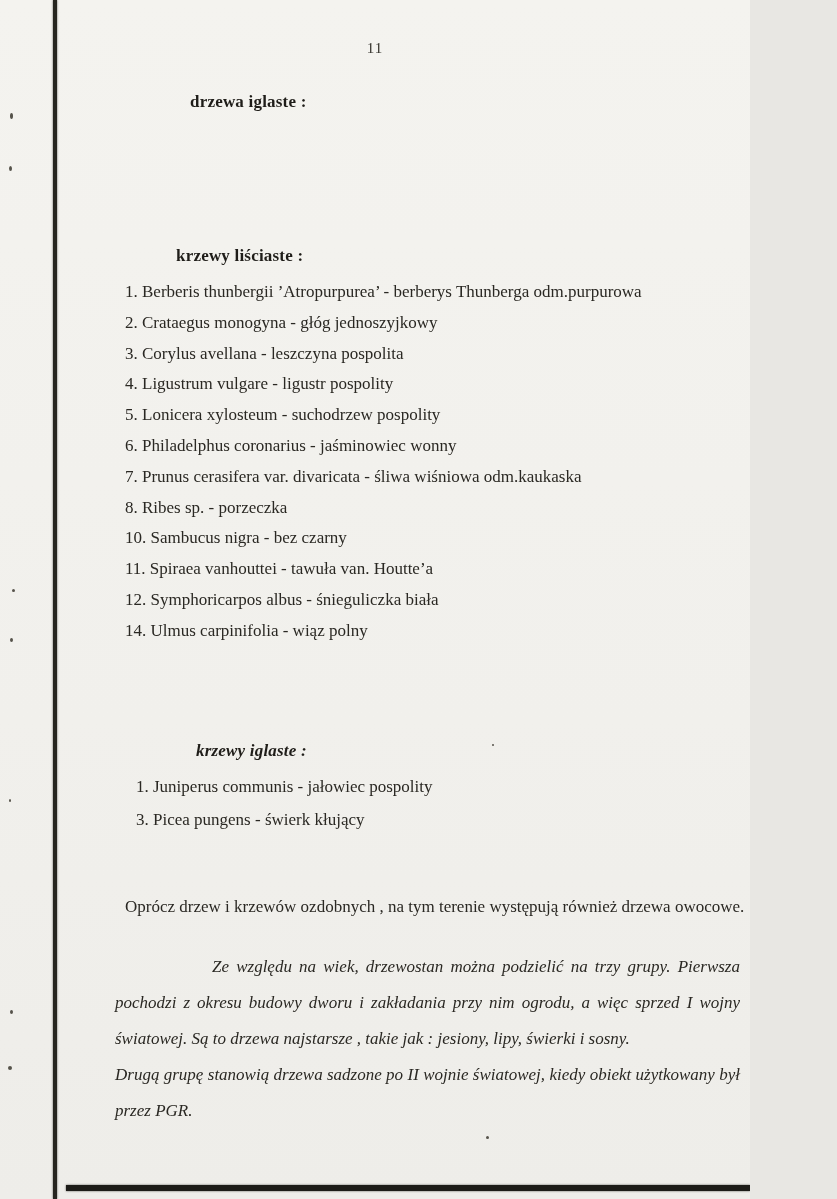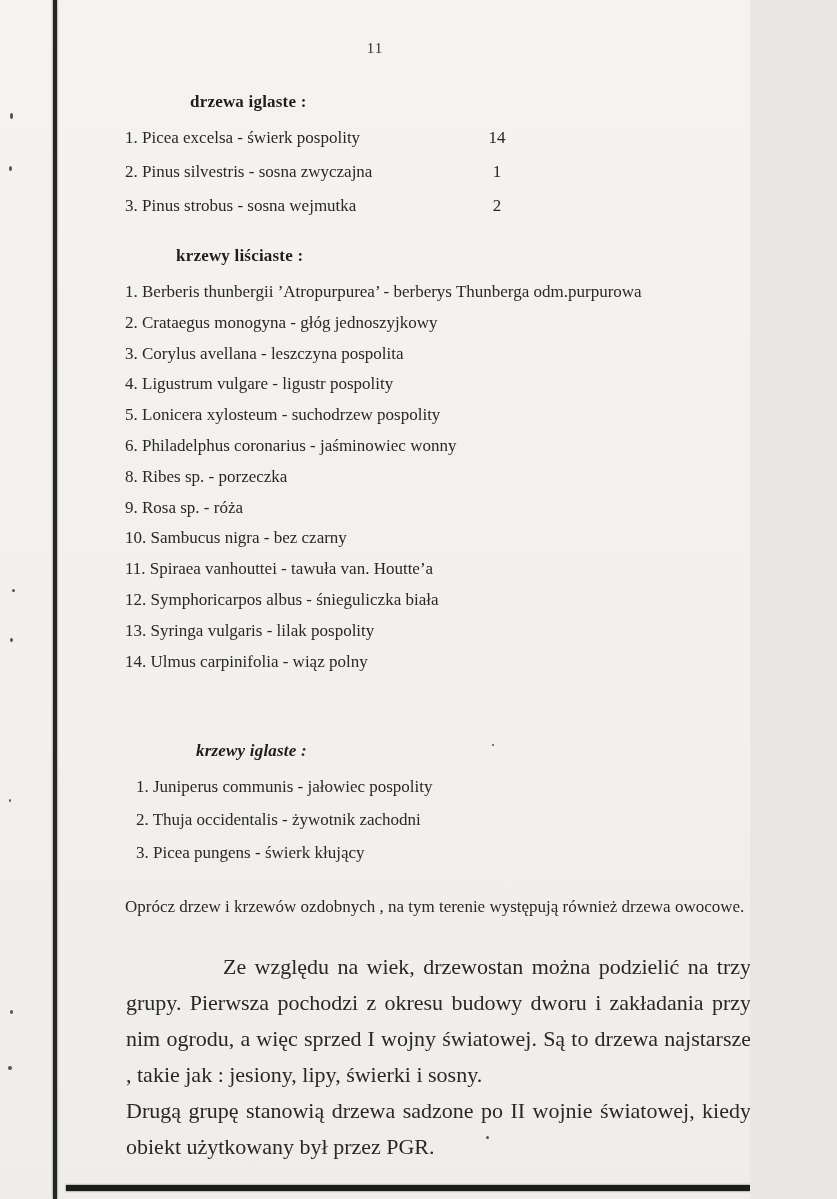--- a/index.html
+++ b/index.html
@@ -34,21 +34,21 @@
     font-size: 17px; color: #2a2823;
   }
   .plant-list li { position: relative; white-space: nowrap; }
   .list-1 li { line-height: 34px; }
   .list-2 li { line-height: 30.8px; }
   .list-3 li { line-height: 33px; }
   .count {
     position: absolute; left: 358px; top: 0; width: 28px;
     text-align: center; white-space: nowrap;
   }
-  .para-block { position: absolute; left: 126px; width: 625px; font-size: 22px; color: #2a2823; }
+  .para-block { position: absolute; left: 115px; width: 625px; font-size: 17px; color: #2a2823; font-style: italic; }
   .para { line-height: 36px; }
   .justify { text-align: justify; }
   .indent-first { text-indent: 97px; }
   #para-fruit { position: absolute; left: 125px; top: 896px; width: 680px; font-size: 17px; line-height: 22px; color: #2a2823; white-space: nowrap; }
   .speck { position: absolute; background: #56534b; border-radius: 50%; }
   .s1 { left: 10px; top: 113px; width: 3px; height: 6px; }
   .s2 { left: 9px;  top: 166px; width: 3px; height: 5px; }
   .s3 { left: 12px; top: 589px; width: 3px; height: 3px; }
   .s4 { left: 10px; top: 638px; width: 3px; height: 4px; }
   .s5 { left: 9px;  top: 799px; width: 2px; height: 3px; }
@@ -78,56 +78,40 @@
   <div class="speck s4"></div>
   <div class="speck s5"></div>
   <div class="speck s6"></div>
   <div class="speck s7"></div>
   <div class="speck s8"></div>
   <div class="speck s9"></div>
 
   <div class="page-number">11</div>
 
   <div class="heading" id="sec1-heading">drzewa iglaste :</div>
-  <ul class="plant-list list-1" id="sec1-list">
-    <li>
-      <span>1. Picea excelsa - świerk pospolity</span>
-      <span class="count">14</span>
-    </li>
-    <li>
-      <span>2. Pinus silvestris - sosna zwyczajna</span>
-      <span class="count">1</span>
-    </li>
-    <li>
-      <span>3. Pinus strobus - sosna wejmutka</span>
-      <span class="count">2</span>
-    </li>
-  </ul>
 
   <div class="heading" id="sec2-heading">krzewy liściaste :</div>
   <ul class="plant-list list-2" id="sec2-list">
     <li>1. Berberis thunbergii ’Atropurpurea’ - berberys Thunberga odm.purpurowa</li>
     <li>2. Crataegus monogyna - głóg jednoszyjkowy</li>
     <li>3. Corylus avellana - leszczyna pospolita</li>
     <li>4. Ligustrum vulgare - ligustr pospolity</li>
     <li>5. Lonicera xylosteum - suchodrzew pospolity</li>
     <li>6. Philadelphus coronarius - jaśminowiec wonny</li>
+    <li>7. Prunus cerasifera var. divaricata - śliwa wiśniowa odm.kaukaska</li>
     <li>8. Ribes sp. - porzeczka</li>
-    <li>9. Rosa sp. - róża</li>
     <li>10. Sambucus nigra - bez czarny</li>
     <li>11. Spiraea vanhouttei - tawuła van. Houtte’a</li>
     <li>12. Symphoricarpos albus - śnieguliczka biała</li>
-    <li>13. Syringa vulgaris - lilak pospolity</li>
     <li>14. Ulmus carpinifolia - wiąz polny</li>
   </ul>
 
   <div class="heading" id="sec3-heading">krzewy iglaste :</div>
   <ul class="plant-list list-3" id="sec3-list">
     <li>1. Juniperus communis - jałowiec pospolity</li>
-    <li>2. Thuja occidentalis - żywotnik zachodni</li>
     <li>3. Picea pungens - świerk kłujący</li>
   </ul>
 
   <p id="para-fruit">Oprócz drzew i krzewów ozdobnych , na tym terenie występują również drzewa owocowe.</p>
 
   <div class="para-block" id="para-wrap">
     <p class="para justify indent-first">Ze względu na wiek, drzewostan można podzielić na trzy grupy. Pierwsza pochodzi z okresu budowy dworu i zakładania przy nim ogrodu, a więc sprzed I wojny światowej. Są to drzewa najstarsze , takie jak : jesiony, lipy, świerki  i sosny.</p>
     <p class="para justify">Drugą grupę stanowią drzewa sadzone po II wojnie światowej, kiedy obiekt użytkowany był przez PGR.</p>
   </div>
 

